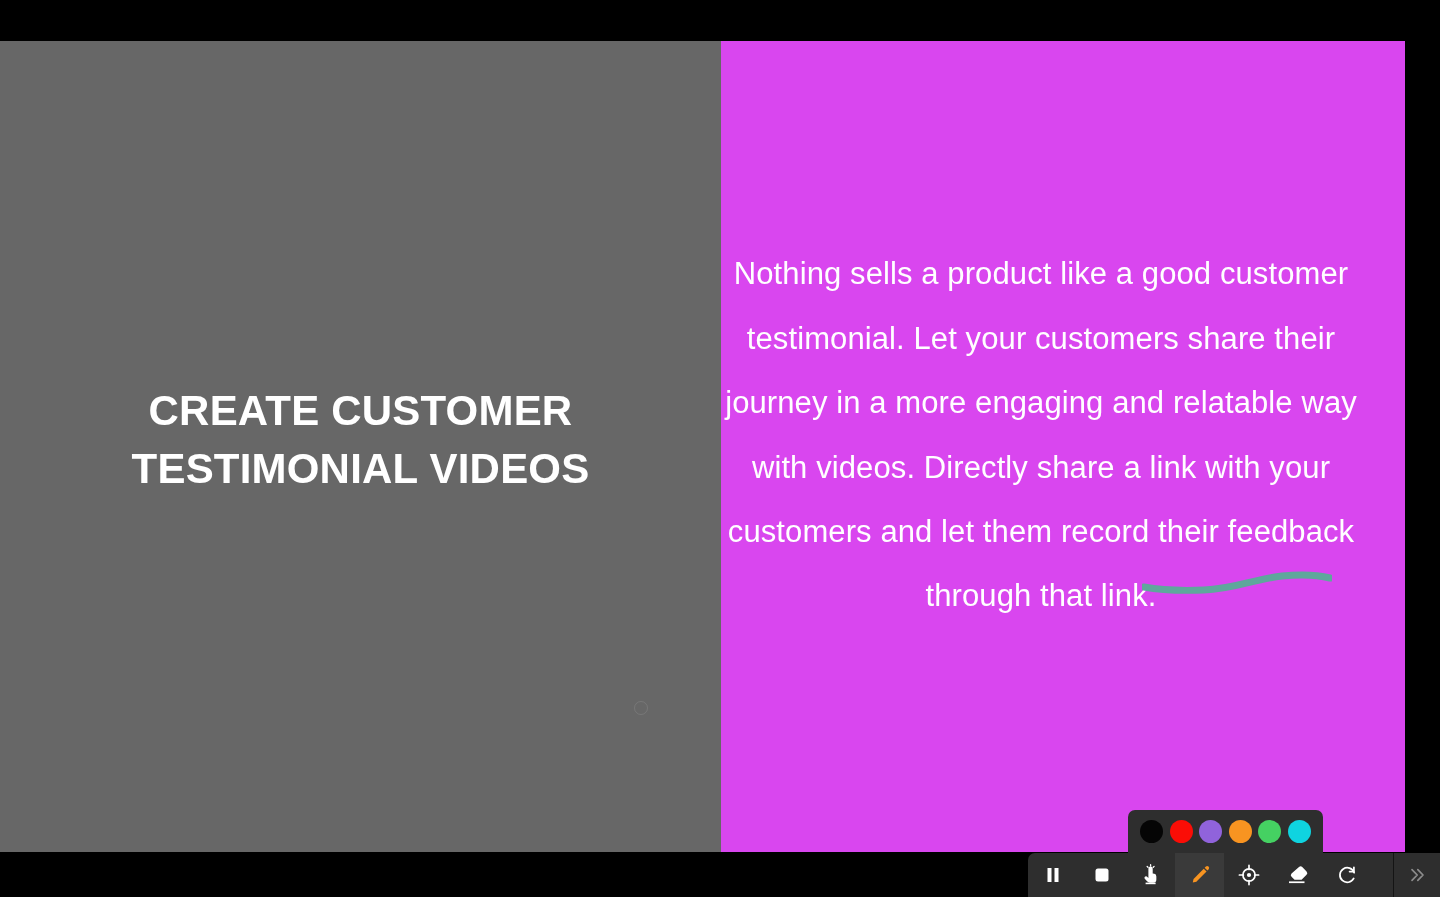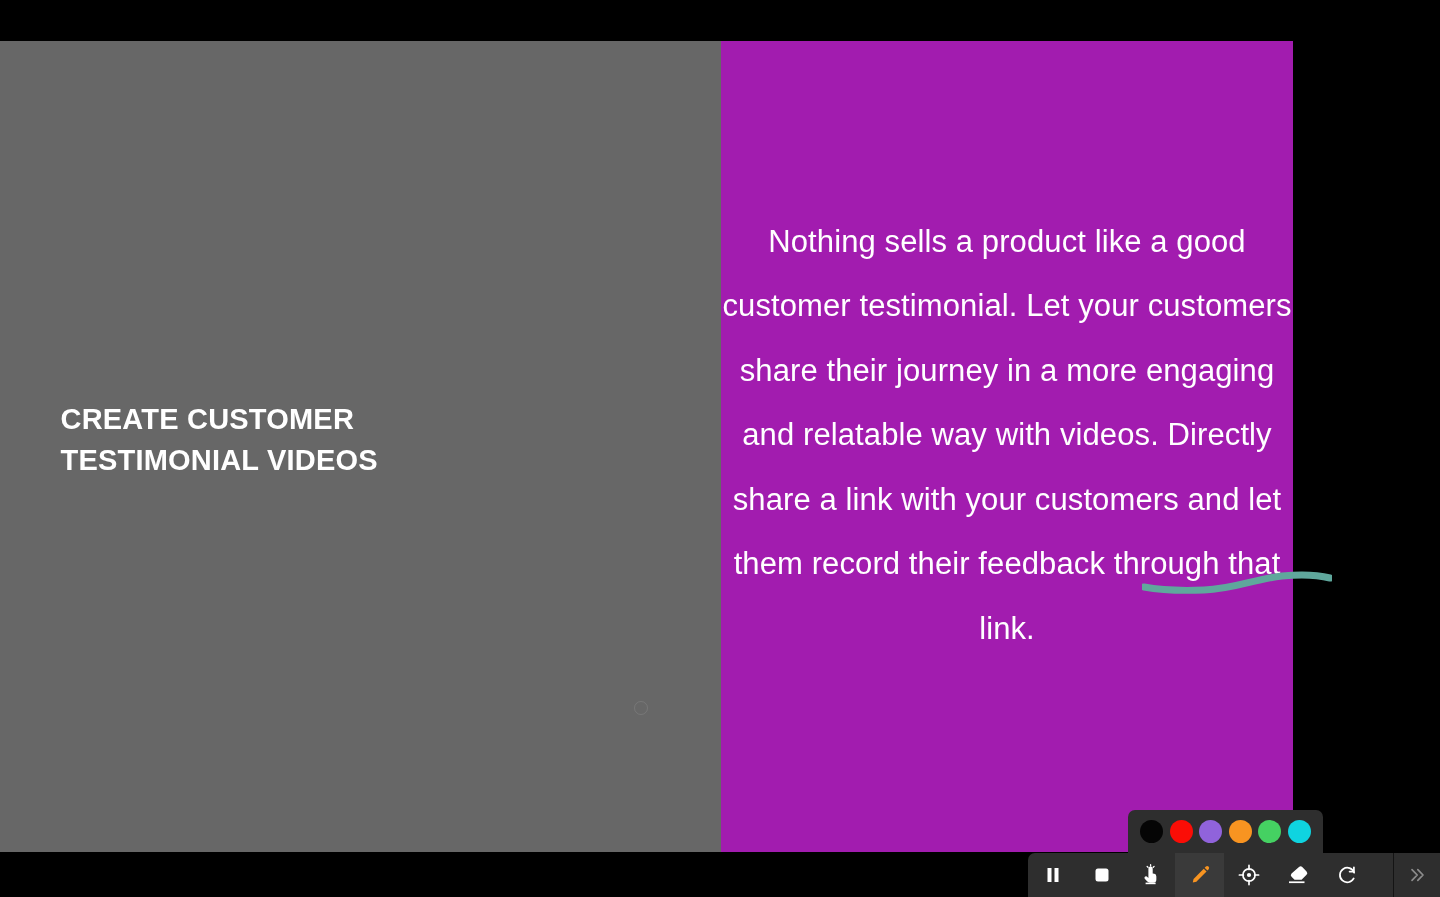--- a/index.html
+++ b/index.html
@@ -16,32 +16,32 @@
     width:1440px; height:811px;
     display:flex;
   }
   .slide-left {
     width:721px; height:100%;
     background:#676767;
     position:relative;
     display:flex; align-items:center; justify-content:center;
   }
   .slide-right {
-    width:572px; height:100%;
-    background:#a21caf;
+    width:684px; height:100%;
+    background:#d946ef;
     position:relative;
     display:flex; align-items:center; justify-content:flex-start;
   }
 
   .headline {
     color:#ffffff;
-    font-size:29px;
+    font-size:42px;
     font-weight:bold;
     line-height:1.38;
-    text-align:left;
+    text-align:center;
     letter-spacing:.2px;
     width:600px;
     margin-top:-14px;
     white-space:pre-line;
   }
 
   .body-copy {
     position:relative;
     color:#ffffff;
     font-size:31px;

